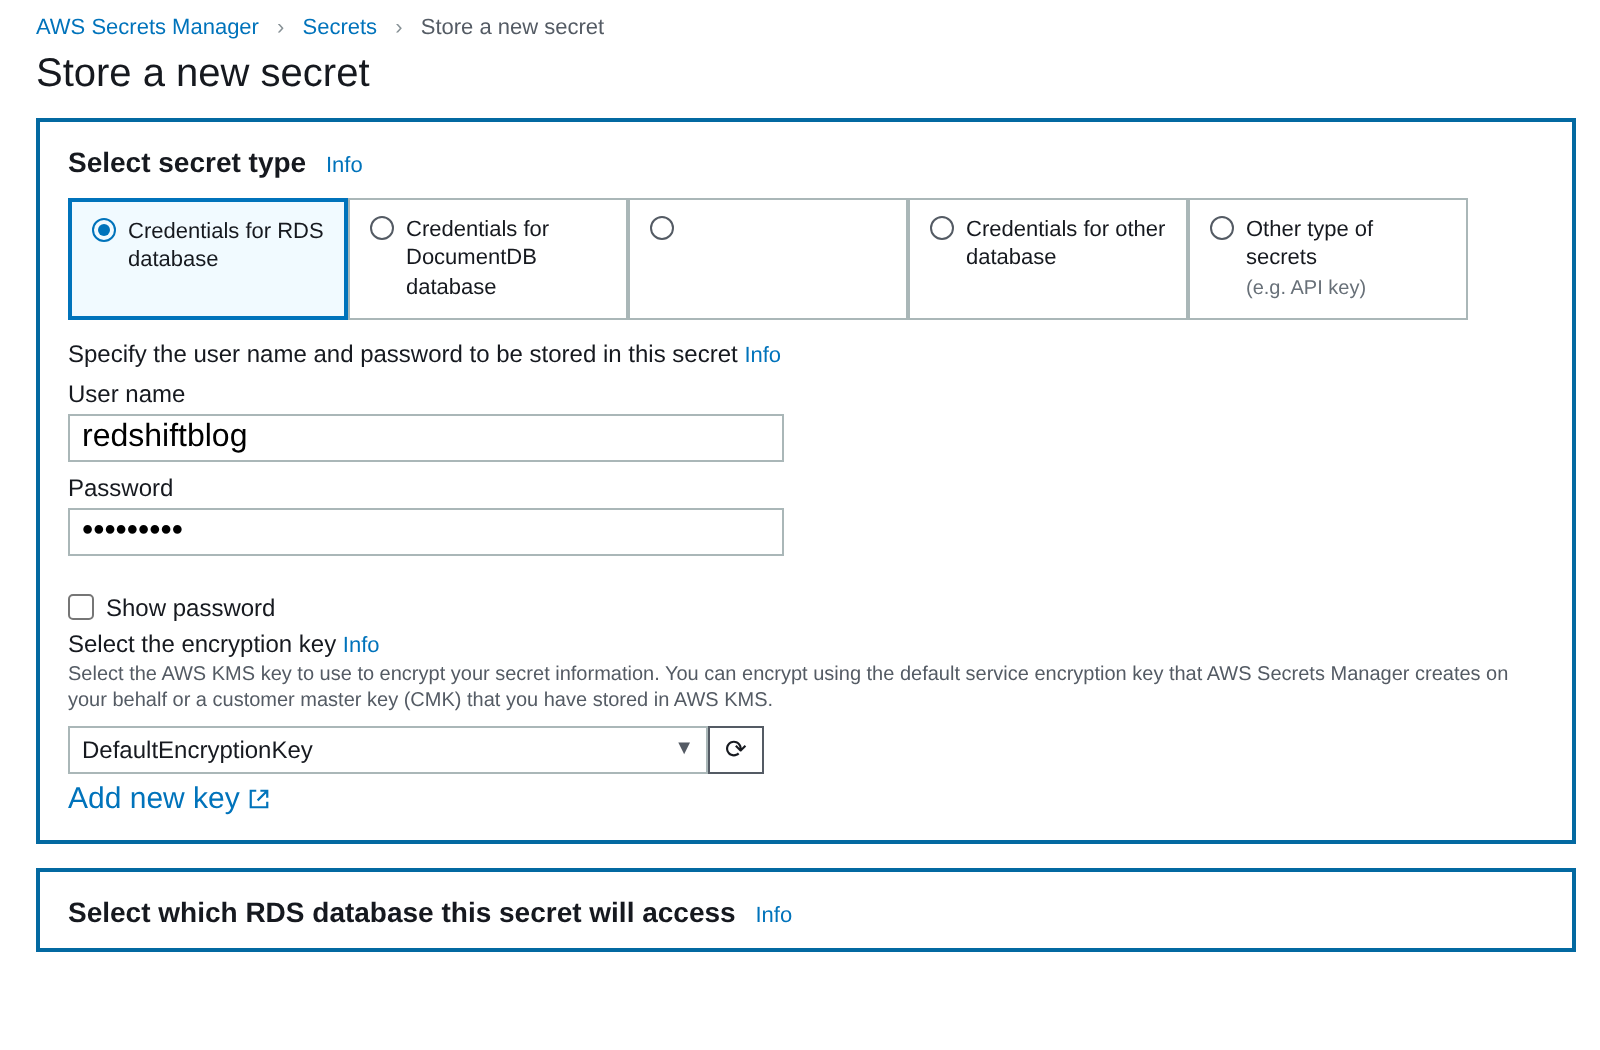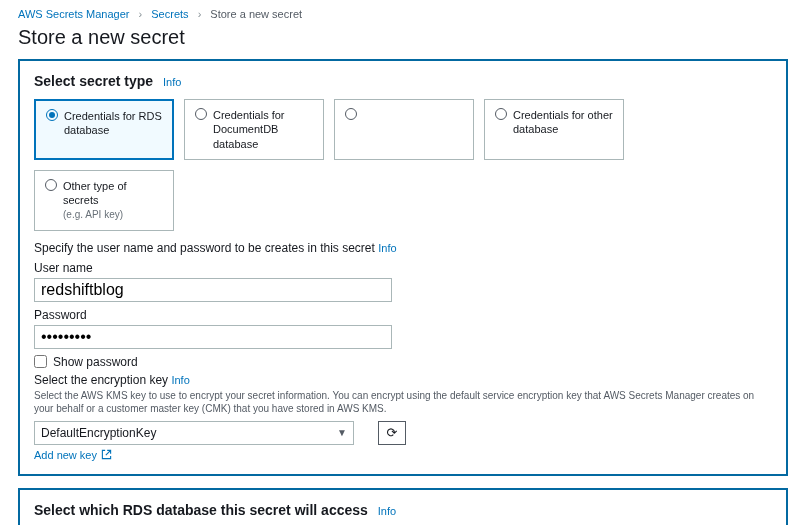--- a/index.html
+++ b/index.html
@@ -12,41 +12,41 @@
 .wizard .step.active .step-title{font-weight:700}
 .main{flex:1;padding:8px 12px 16px 18px;overflow:hidden}
 .crumbs{font-size:11px;color:#545b64;margin-bottom:6px}
 .crumbs a{color:#0073bb;text-decoration:none}
 .crumbs .sep{margin:0 6px;color:#879196}
 h1.page-title{font-size:20px;font-weight:400;margin-bottom:10px}
 .panel{border:2px solid #0369a1;padding:12px 14px;margin-bottom:12px}
 .sec-title{font-size:14px;font-weight:700;margin-bottom:10px}
 .sec-title .info{margin-left:6px}
 .info{color:#0073bb;font-size:11px;font-weight:400;cursor:pointer}
-.cards{display:flex;gap:10px;flex-wrap:wrap;margin-bottom:10px}
+.cards{display:flex;flex-wrap:wrap;margin-bottom:10px}
 .card{border:1px solid #aab7b8;padding:8px 10px;width:140px;min-height:44px;cursor:pointer;background:#fff}
 .card.sel{border:2px solid #0073bb;background:#f1faff}
 .radio{display:inline-block;width:12px;height:12px;border:1px solid #545b64;border-radius:50%;vertical-align:top;margin-right:6px;position:relative;flex-shrink:0}
 .sel .radio{border-color:#0073bb}
 .sel .radio::after{content:"";position:absolute;top:2px;left:2px;width:6px;height:6px;border-radius:50%;background:#0073bb}
 .card-body{display:flex;align-items:flex-start}
 .card-text{font-size:11px;line-height:1.3}
 .card-sub{color:#687078;font-size:10px}
 .specify{font-size:12px;margin:10px 0 6px}
 .field-label{font-size:12px;margin:6px 0 3px}
 .txt{width:358px;border:1px solid #aab7b8;padding:4px 6px;font-size:16px;height:24px}
-.checkbox-row{margin-top:6px;font-size:12px;display:flex;align-items:center}
+.checkbox-row{margin-top:19px;font-size:12px;display:flex;align-items:center}
 .checkbox-row input{margin-right:6px}
 .enc-label{font-size:12px;margin-top:4px}
 .enc-desc{font-size:10px;color:#545b64;margin:2px 0 6px;line-height:1.3}
-.select-row{display:flex;align-items:center;gap:24px}
+.select-row{display:flex;align-items:center;gap:0}
 .select{width:320px;border:1px solid #aab7b8;padding:3px 6px;font-size:12px;height:24px;background:#fff;display:flex;justify-content:space-between;align-items:center;cursor:pointer}
 .sel-caret{font-size:10px;color:#545b64}
 .refresh{width:28px;height:24px;border:1px solid #545b64;background:#fff;display:flex;align-items:center;justify-content:center;cursor:pointer;font-size:13px}
-.addkey{color:#0073bb;font-size:11px;cursor:pointer;display:inline-flex;align-items:center;margin-top:4px}
+.addkey{color:#0073bb;font-size:15px;cursor:pointer;display:inline-flex;align-items:center;margin-top:4px}
 .addkey svg{margin-left:4px}
 </style>
 </head>
 <body>
 
 <div class="page">
 
   <div class="main">
     <div class="crumbs">
       <a>AWS Secrets Manager</a>
@@ -88,21 +88,21 @@
         </div>
         <div class="card">
           <div class="card-body">
               <span class="radio"></span>
               <span class="card-text"><span>Other type of secrets</span><br><span class="card-sub">(e.g. API key)</span></span>
             </div>
         </div>
       </div>
 
       <div class="specify">
-        <span>Specify the user name and password to be creates in this secret</span>
+        <span>Specify the user name and password to be stored in this secret</span>
         <span class="info">Info</span>
       </div>
       <div class="field-label">User name</div>
       <input class="txt" value="redshiftblog" style="">
       <div class="field-label">Password</div>
       <input class="txt" value="•••••••••" style="">
       <div class="checkbox-row">
         <input type="checkbox" style="">
         <span>Show password</span>
       </div>

